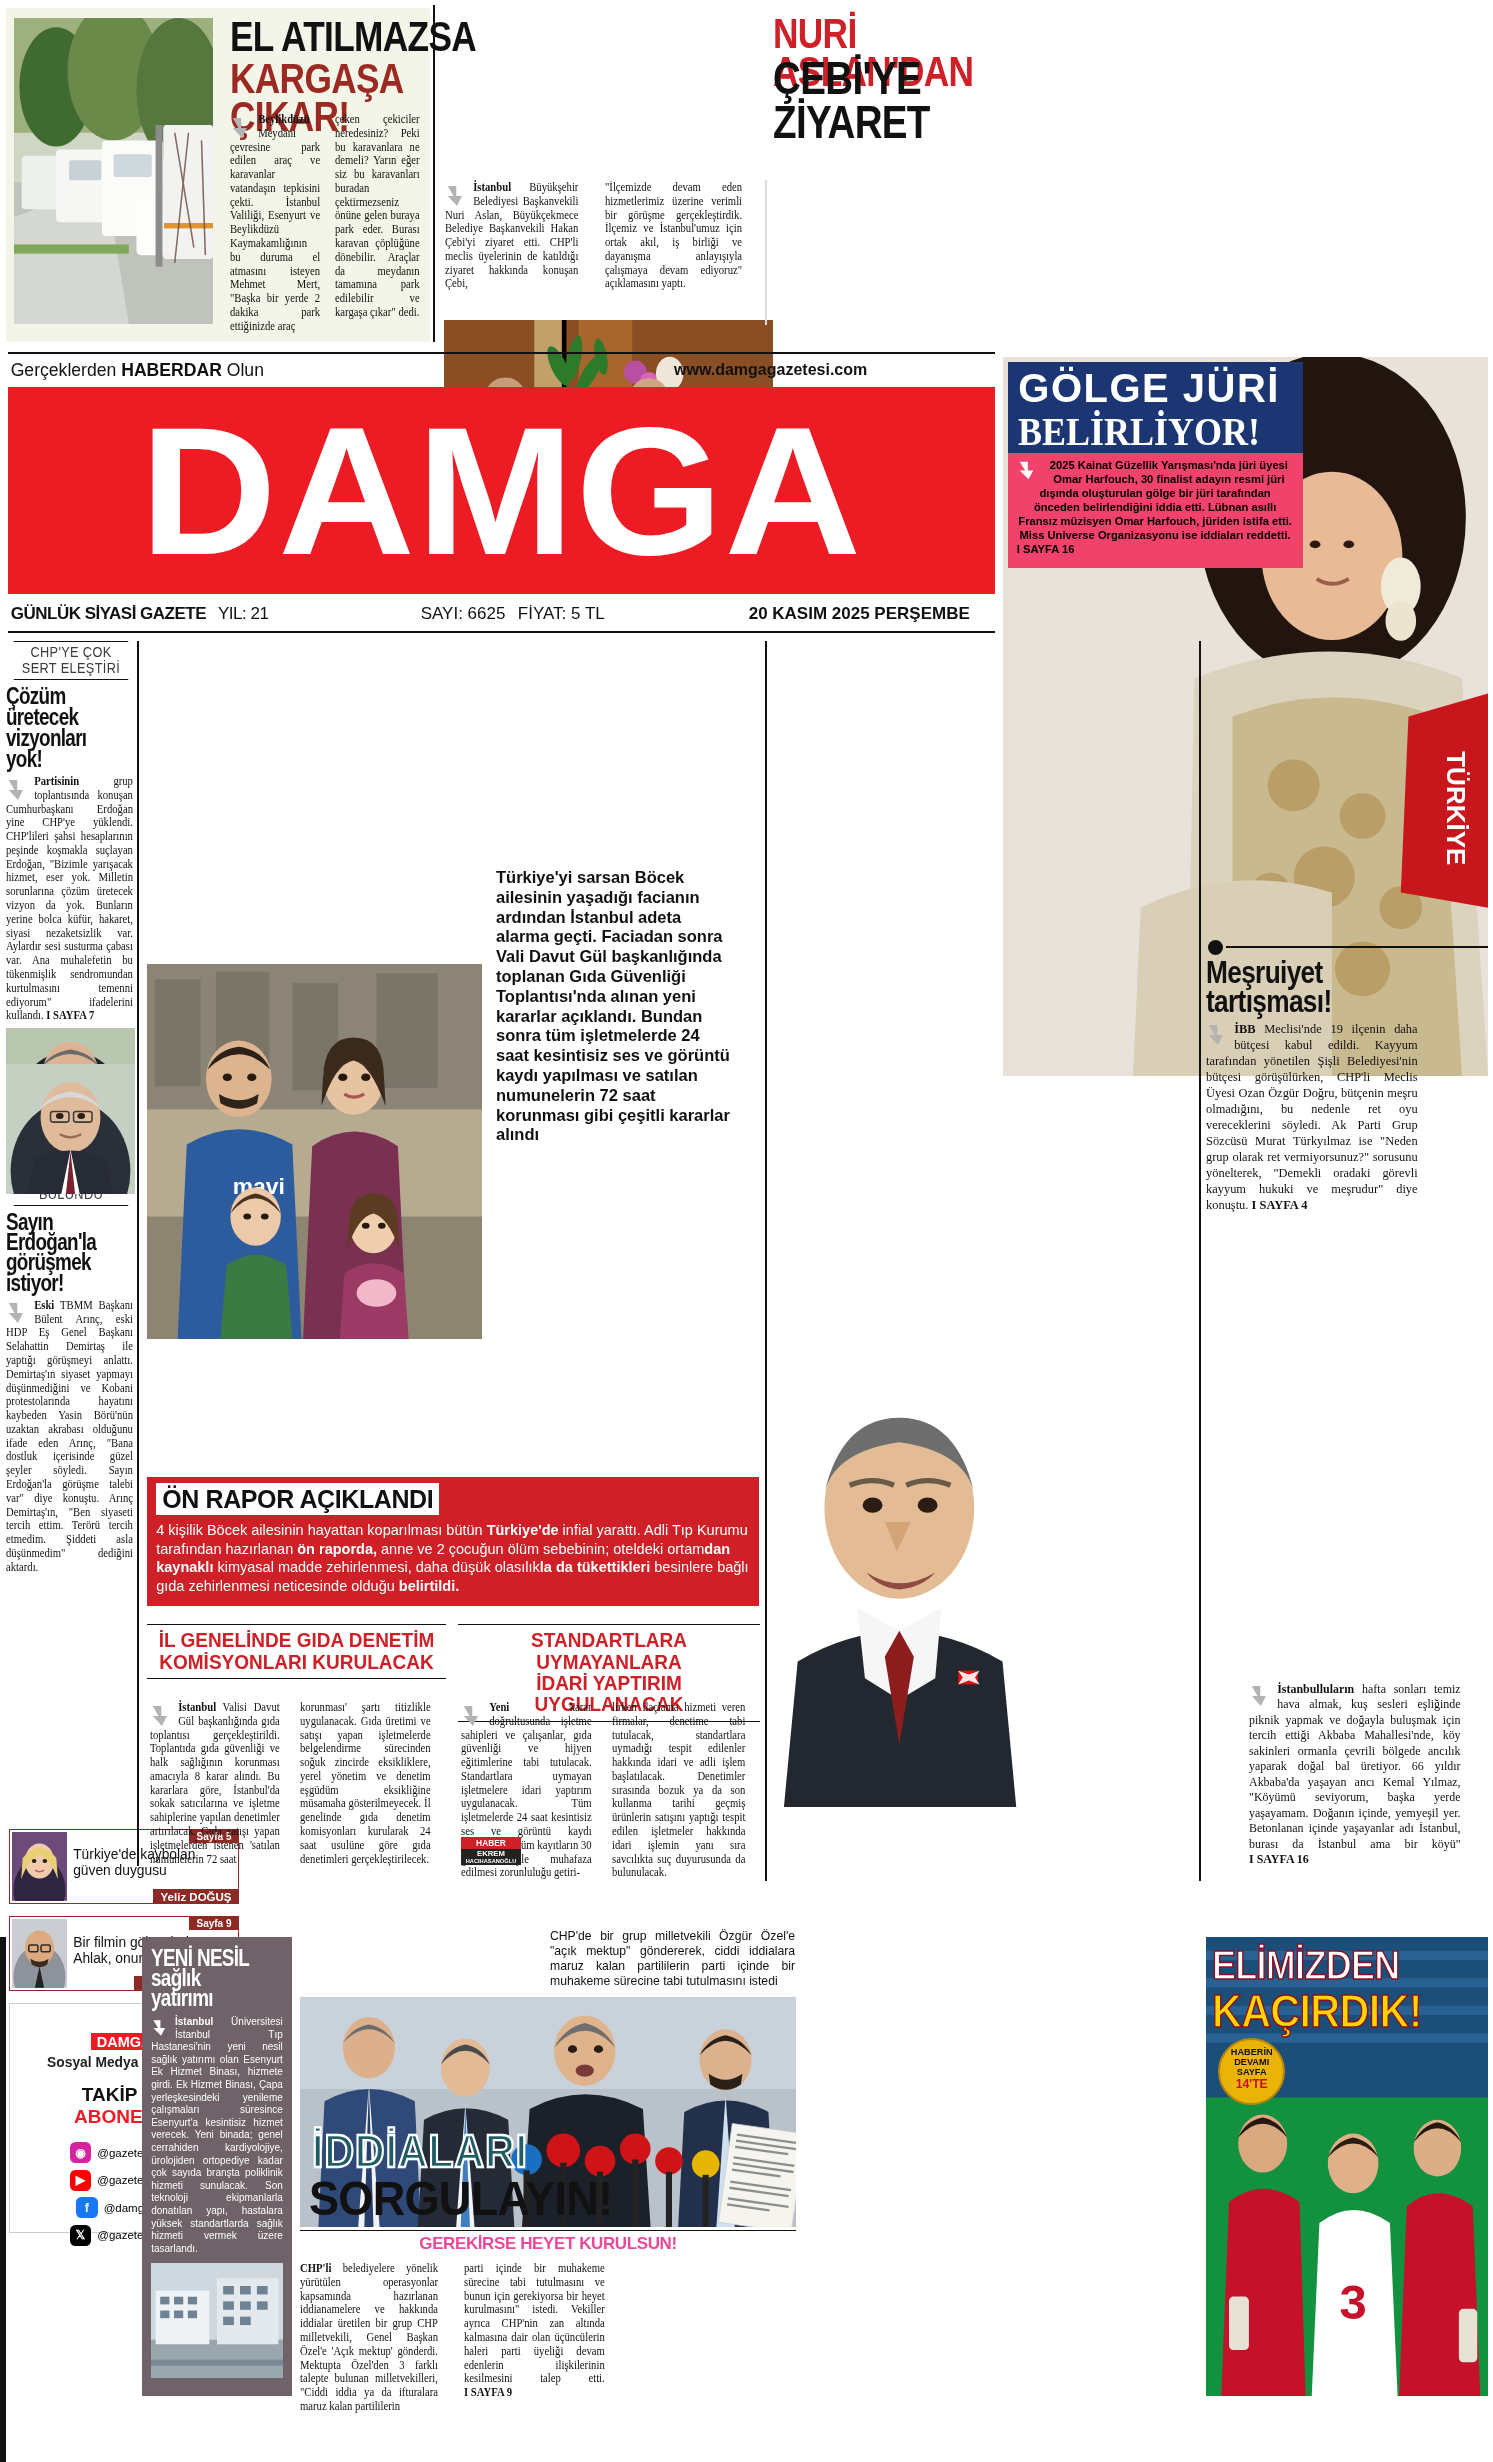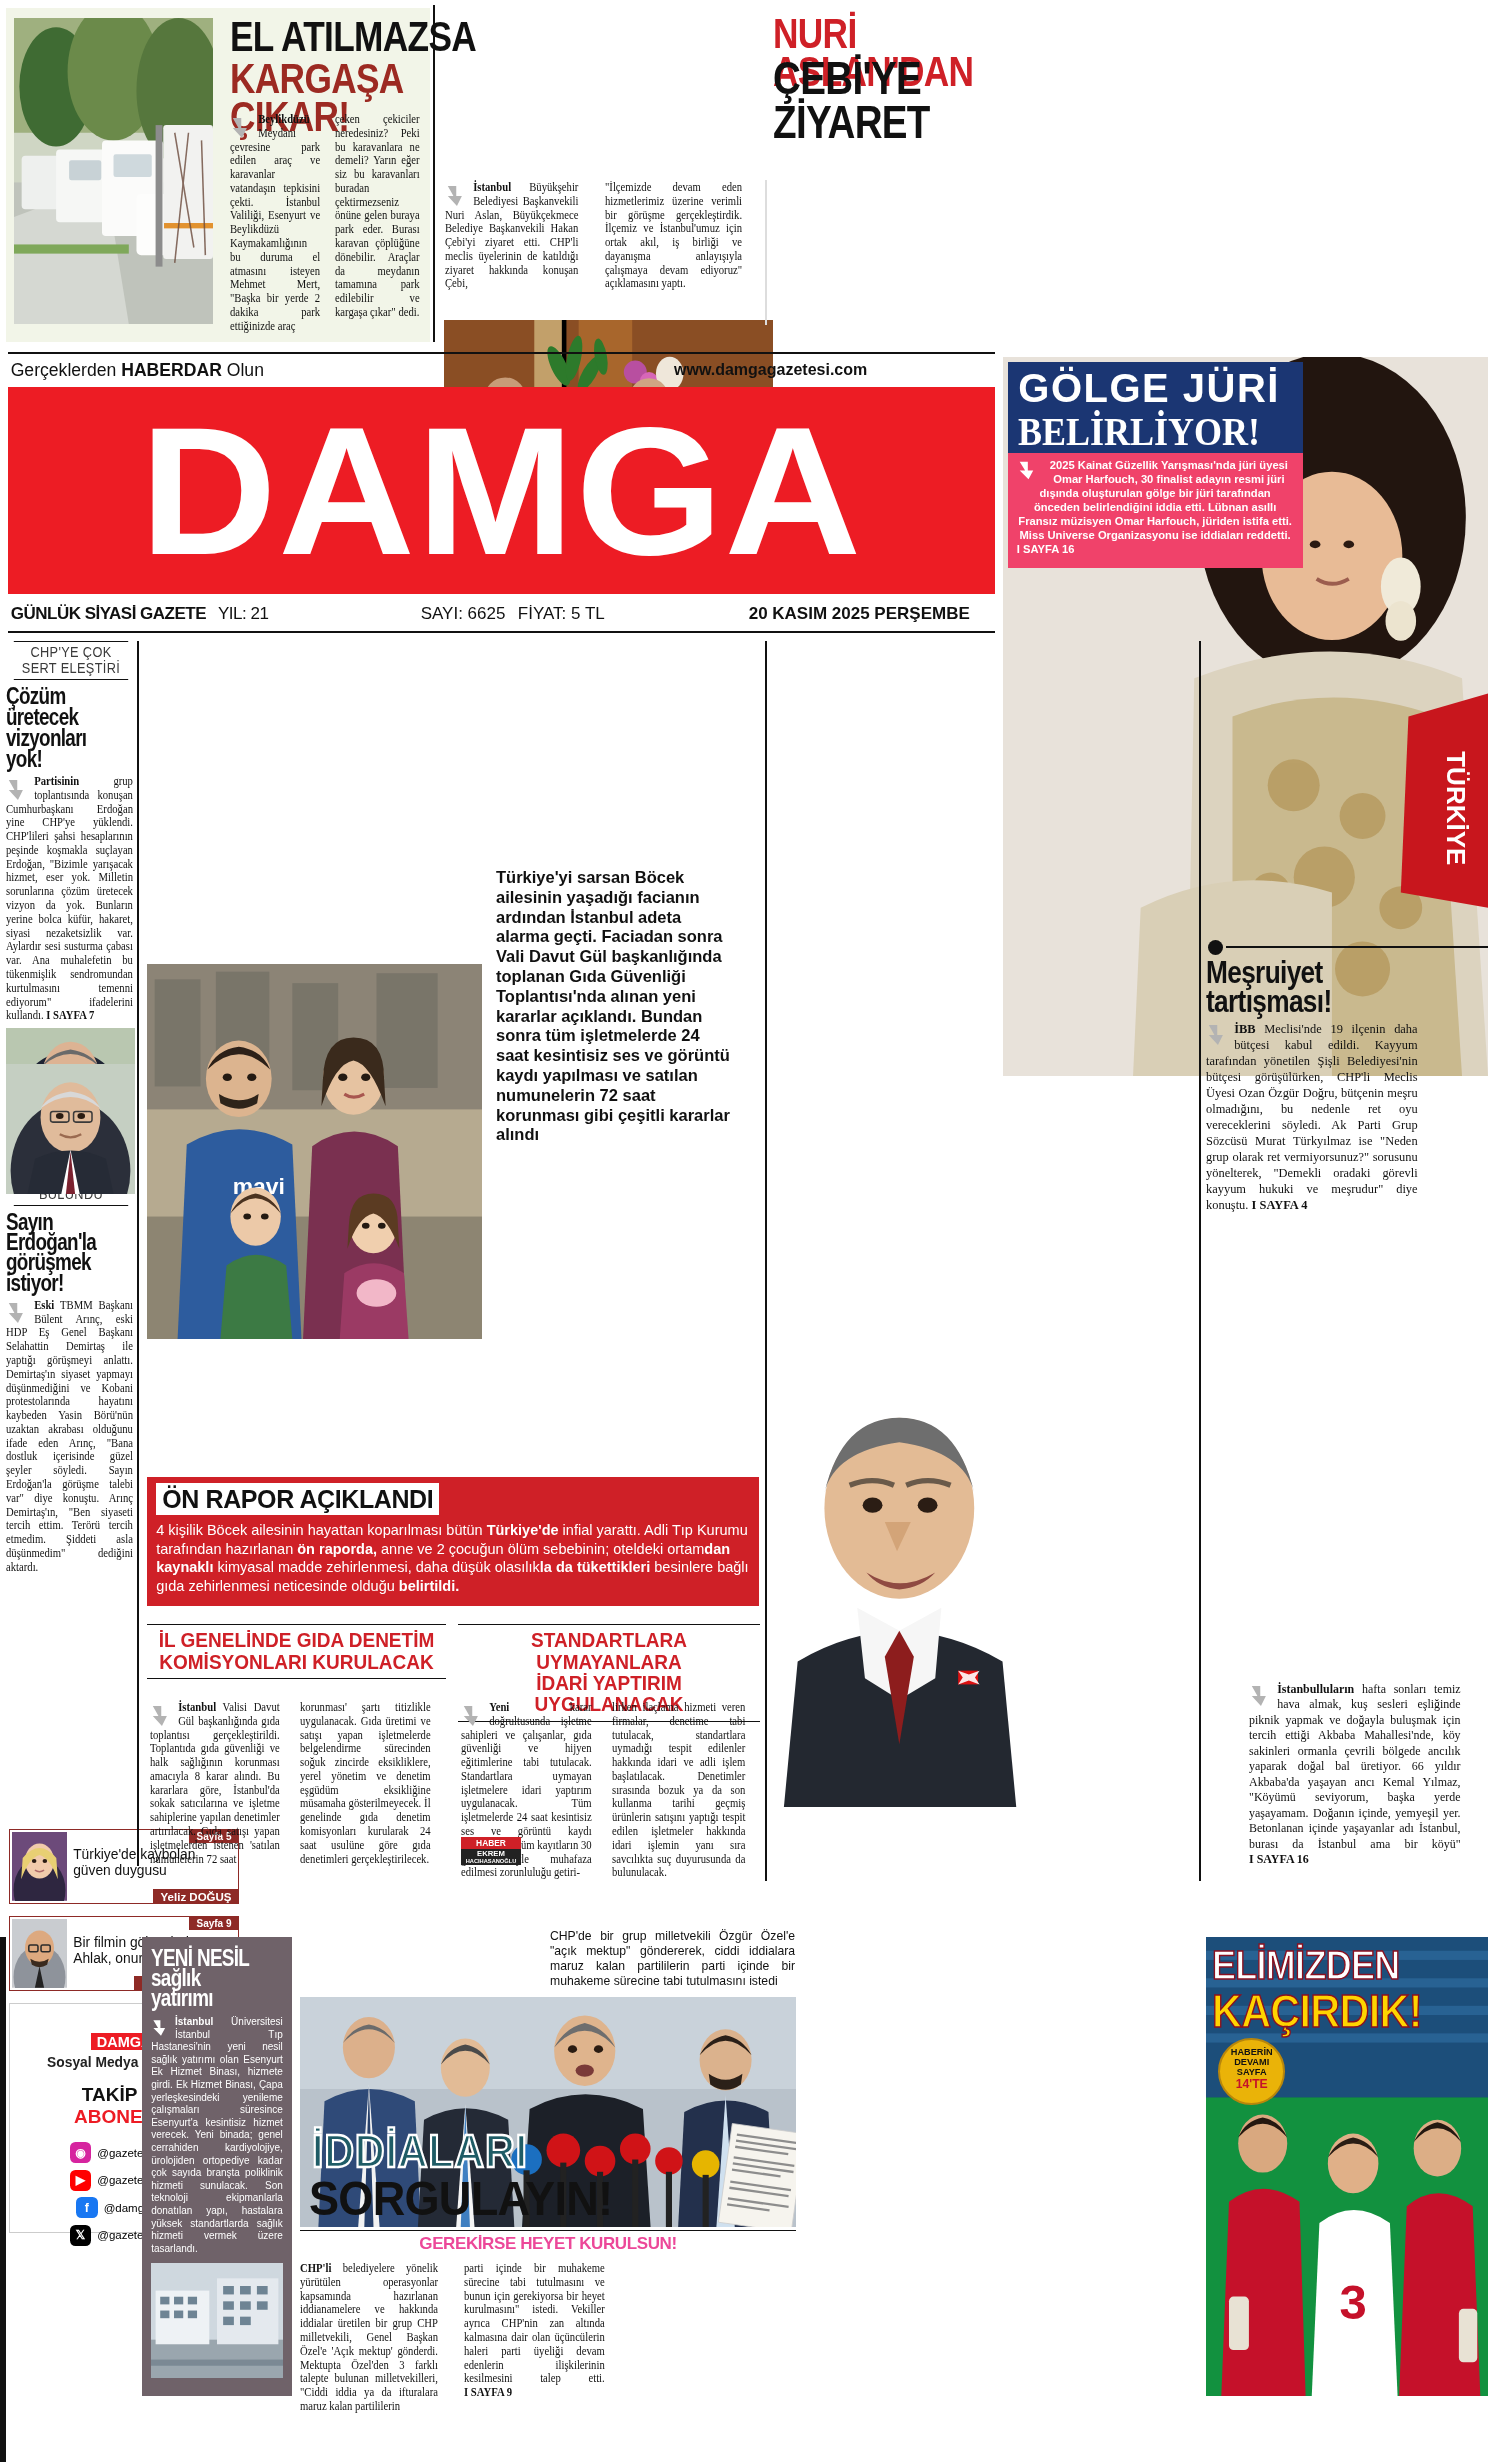--- a/index.html
+++ b/index.html
@@ -245,21 +245,21 @@
       </g>
       <path d="M530 470 L634 440 L634 720 L520 700 Z" fill="#c8161d"></path>
       <text x="580" y="590" fill="#fff" font-size="34" font-family="Liberation Sans, sans-serif" font-weight="bold" transform="rotate(90 580 590)" text-anchor="middle">TÜRKİYE</text>
       <path d="M180 720 Q300 660 430 700 L430 940 L170 940 Z" fill="#d9cfb6"></path>
     </svg>
 
     <div class="abs" style="left:4.6px; top:4.6px; width:295px; height:92px; background:#1b3673;">
       <div class="abs" style="left:10.7px; top:4.6px; font-size:40px; font-weight:bold; color:#fff; letter-spacing:1.5px;">GÖLGE JÜRİ</div>
       <div class="abs serif" style="left:10.7px; top:46px; font-size:40px; font-weight:bold; color:#fff; transform:scaleX(0.9); transform-origin:left;">BELİRLİYOR!</div>
     </div>
-    <div class="abs" style="left:4.6px; top:96px; width:295px; height:115px; background:#f0426a; color:#ffffff; padding:6.1px 9.2px;">
+    <div class="abs" style="left:4.6px; top:96px; width:295px; height:115px; background:#f0426a; color:#000000; padding:6.1px 9.2px;">
       <svg style="float:left; width:23px; height:23px; margin:0 4.6px 0 0;" viewBox="0 0 34 34">
         <polygon points="4,4 16,4 16,17 24,17 17,30 4,17 12,17" fill="#ffffff"></polygon>
       </svg>
       <span style="font-size:11.2px; line-height:1.24; font-weight:bold; text-align:center; display:block;">2025 Kainat Güzellik Yarışması'nda jüri üyesi Omar Harfouch, 30 finalist adayın resmi jüri dışında oluşturulan gölge bir jüri tarafından önceden belirlendiğini iddia etti. Lübnan asıllı Fransız müzisyen Omar Harfouch, jüriden istifa etti. Miss Universe Organizasyonu ise iddiaları reddetti.</span>
       <span style="font-size:11.2px; font-weight:bold;">I SAYFA 16</span>
     </div>
   </div>
 
   <div class="abs" id="leftcol">
 

